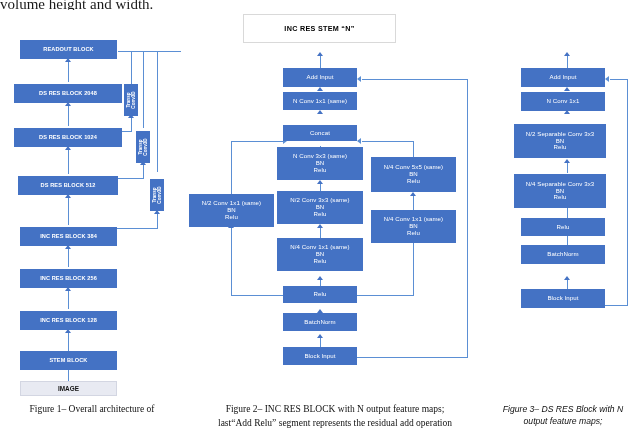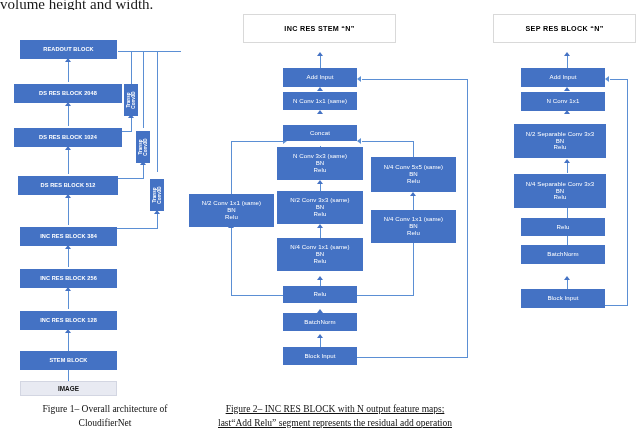--- a/index.html
+++ b/index.html
@@ -278,23 +278,20 @@
   <div class="node mid" style="left:283px;top:286px;width:74px;height:17px;">
       <span class="ln">Relu</span>
     </div>
   <div class="node mid" style="left:283px;top:313px;width:74px;height:18px;">
       <span class="ln">BatchNorm</span>
     </div>
   <div class="node mid" style="left:283px;top:347px;width:74px;height:18px;">
       <span class="ln">Block Input</span>
     </div>
 
-  <div class="titlebox" style="left:493px;top:14px;width:143px;height:29px;">
-    <span>SEP RES BLOCK “N”</span>
-  </div>
 
   <div class="ln-v" style="left:567px;top:56px;height:14px;"></div>
   <div class="arr arr-up" style="left:564px;top:52px;"></div>
 
   <div class="ln-h" style="left:605px;top:305px;width:22px;"></div>
   <div class="ln-v" style="left:627px;top:79px;height:227px;"></div>
   <div class="ln-h" style="left:610px;top:79px;width:18px;"></div>
   <div class="arr arr-left" style="left:605px;top:76px;"></div>
 
   <div class="ln-v" style="left:567px;top:101px;height:9px;"></div>
@@ -337,24 +334,27 @@
   <div class="node rgt" style="left:521px;top:218px;width:84px;height:18px;">
       <span class="ln">Relu</span>
     </div>
   <div class="node rgt" style="left:521px;top:245px;width:84px;height:19px;">
       <span class="ln">BatchNorm</span>
     </div>
   <div class="node rgt" style="left:521px;top:289px;width:84px;height:19px;">
       <span class="ln">Block Input</span>
     </div>
 
-  <div class="cap" style="left:15px;top:403px;width:180px;">
+  <div class="cap" style="left:2px;top:403px;width:180px;">
     <div>Figure 1– Overall architecture of</div>
-    <div>CloudifierNet</div>
-  </div>
-
-  <div class="cap" style="left:190px;top:403px;width:290px;text-decoration:underline;">
+  </div>
+
+  <div class="cap" style="left:190px;top:403px;width:290px;">
     <div>Figure 2– INC RES BLOCK with N output feature maps;</div>
     <div>last“Add Relu” segment represents the residual add operation</div>
   </div>
 
+  <div class="cap ital" style="left:487px;top:403px;width:152px;">
+    <div>Figure 3– DS RES Block with N</div>
+    <div>output feature maps;</div>
+  </div>
 
 </div>
 
 </body></html>

